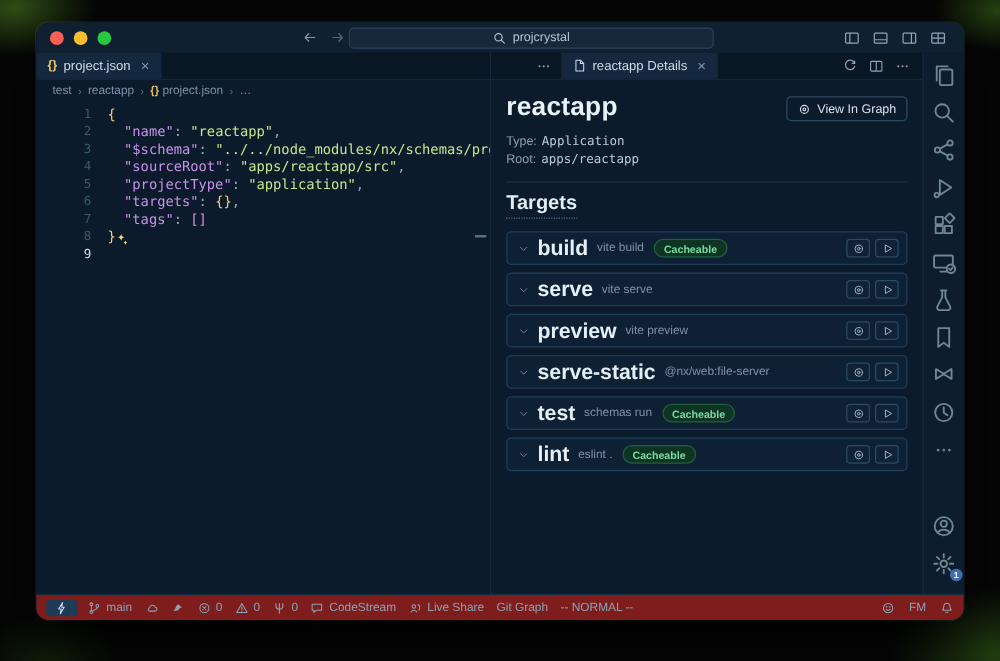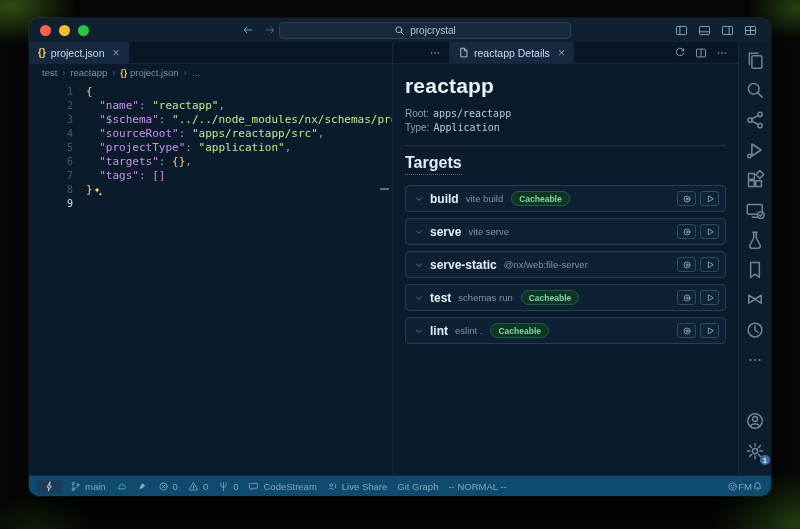--- a/index.html
+++ b/index.html
@@ -77,42 +77,42 @@
     height:20px;padding:0 8px;color:#d5e2ee;font-size:10px;background:transparent;margin-top:3px;
     font-family:"Liberation Sans",sans-serif}
   .meta{margin-top:9px;font-size:10px;color:#8ba1b5;line-height:14px}
   .meta .val{font-family:"DejaVu Sans Mono",monospace;color:#b7cbdc;margin-left:4px}
   .panel-divider{border:none;border-top:1px solid #1d3347;margin:10px 0 8px}
   .targets-heading{font-size:16px;font-weight:700;color:#e3edf5;display:inline-block;
     border-bottom:1px dotted #4a6b85;padding-bottom:2px;margin:0 0 10px}
   .target-row{height:25px;border:1px solid #1f3e58;background:#0e2134;border-radius:4px;
     display:flex;align-items:center;padding:0 6px;margin-bottom:6px}
   .t-chevron{color:#6e8aa0;width:10px;height:10px;margin:0 6px 0 2px;flex:0 0 auto}
-  .t-name{font-size:12px;font-weight:700;color:#e6eef6;margin-right:7px;white-space:nowrap}
+  .t-name{font-size:17px;font-weight:700;color:#e6eef6;margin-right:7px;white-space:nowrap}
   .t-cmd{font-size:9.5px;color:#7b93a9;margin-right:8px;white-space:nowrap}
   .t-badge{font-size:8.5px;color:#79d9a1;background:#0e3424;border:1px solid #225c40;border-radius:9px;
     padding:1.5px 7px;font-weight:700;white-space:nowrap}
   .t-actions{margin-left:auto;display:flex;gap:4px}
   .t-btn{width:19px;height:15px;border:1px solid #2b4a63;border-radius:3px;display:flex;align-items:center;
     justify-content:center;color:#a3bcd0;background:rgba(18,38,58,.4);padding:0}
   .t-btn .icon{width:10px;height:10px}
   
   .activitybar{width:32px;border-left:1px solid #17293d;background:#0d1d2e;display:flex;flex-direction:column;
     align-items:center;padding:7px 0 5px;flex:0 0 auto}
   .ab-item{width:22px;height:22px;margin-bottom:8px;color:#6f8699;display:flex;align-items:center;justify-content:center;position:relative}
   .ab-bottom{margin-top:auto;display:flex;flex-direction:column;align-items:center}
   .ab-badge{position:absolute;right:-4px;bottom:-3px;background:#3d6fae;color:#fff;font-size:7px;width:10px;
     height:10px;border-radius:50%;display:flex;align-items:center;justify-content:center;font-weight:700}
   
-  .statusbar{height:20px;background:#0c4a6e;border-top:1px solid #15293d;display:flex;align-items:center;
+  .statusbar{height:20px;background:#7f1d1d;border-top:1px solid #15293d;display:flex;align-items:center;
     font-size:9.5px;color:#8aa3b8;padding:0 8px;flex:0 0 auto}
   .sb-item{display:flex;align-items:center;gap:4px;margin-right:10px;white-space:nowrap}
   .sb-item.highlight{background:#1e3c58;border-radius:3px;padding:1px 7px;color:#cfdeeb;margin-right:8px}
   .sb-item .icon{width:11px;height:11px}
-  .sb-right{margin-left:auto;display:flex;align-items:center;gap:0}
+  .sb-right{margin-left:auto;display:flex;align-items:center;gap:11px}
   .sb-right .sb-item{margin-right:0}
 </style>
 </head>
 <body>
 
 <div class="window">
 
   <div class="titlebar">
     <div class="lights">
       <span class="light red"></span>
@@ -269,24 +269,33 @@
                 <circle cx="8" cy="8" r="1.1"></circle>
                 <circle cx="12.5" cy="8" r="1.1"></circle>
               </svg>
           </span>
         </div>
       </div>
 
       <div class="panel">
         <div class="panel-header">
           <h1 class="panel-title">reactapp</h1>
+          <button class="vig-btn">
+            <span class="icon i11">
+              <svg viewBox="0 0 16 16" fill="none" stroke="currentColor" stroke-width="1.3">
+                  <circle cx="8" cy="8" r="4.6"></circle>
+                  <circle cx="8" cy="8" r="1.6"></circle>
+                </svg>
+            </span>
+            <span>View In Graph</span>
+          </button>
         </div>
         <div class="meta">
+          <div><span>Type:</span><span class="val">Application</span></div>
           <div><span>Root:</span><span class="val">apps/reactapp</span></div>
-          <div><span>Type:</span><span class="val">Application</span></div>
         </div>
         <hr class="panel-divider">
         <h2 class="targets-heading">Targets</h2>
         <div>
             <div class="target-row">
               <span class="icon t-chevron">
                 <svg viewBox="0 0 16 16" fill="none" stroke="currentColor" stroke-width="1.2" stroke-linecap="round" stroke-linejoin="round">
                   <path d="M4 6.2 8 10.2l4-4"></path>
                 </svg>
               </span>
@@ -336,22 +345,22 @@
                   </span>
                 </button>
               </span>
             </div>
             <div class="target-row">
               <span class="icon t-chevron">
                 <svg viewBox="0 0 16 16" fill="none" stroke="currentColor" stroke-width="1.2" stroke-linecap="round" stroke-linejoin="round">
                   <path d="M4 6.2 8 10.2l4-4"></path>
                 </svg>
               </span>
-              <span class="t-name">serve-static</span>
-              <span class="t-cmd">@nx/web:file-server</span>
+              <span class="t-name">preview</span>
+              <span class="t-cmd">vite preview</span>
               <span class="t-actions">
                 <button class="t-btn">
                   <span class="icon ">
                     <svg viewBox="0 0 16 16" fill="none" stroke="currentColor" stroke-width="1.2" stroke-linecap="round" stroke-linejoin="round">
                       <circle cx="8" cy="8" r="4.8"></circle>
                       <circle cx="8" cy="8" r="1.7"></circle>
                     </svg>
                   </span>
                 </button>
                 <button class="t-btn">
@@ -362,23 +371,22 @@
                   </span>
                 </button>
               </span>
             </div>
             <div class="target-row">
               <span class="icon t-chevron">
                 <svg viewBox="0 0 16 16" fill="none" stroke="currentColor" stroke-width="1.2" stroke-linecap="round" stroke-linejoin="round">
                   <path d="M4 6.2 8 10.2l4-4"></path>
                 </svg>
               </span>
-              <span class="t-name">test</span>
-              <span class="t-cmd">schemas run</span>
-              <span class="t-badge">Cacheable</span>
+              <span class="t-name">serve-static</span>
+              <span class="t-cmd">@nx/web:file-server</span>
               <span class="t-actions">
                 <button class="t-btn">
                   <span class="icon ">
                     <svg viewBox="0 0 16 16" fill="none" stroke="currentColor" stroke-width="1.2" stroke-linecap="round" stroke-linejoin="round">
                       <circle cx="8" cy="8" r="4.8"></circle>
                       <circle cx="8" cy="8" r="1.7"></circle>
                     </svg>
                   </span>
                 </button>
                 <button class="t-btn">
@@ -389,20 +397,47 @@
                   </span>
                 </button>
               </span>
             </div>
             <div class="target-row">
               <span class="icon t-chevron">
                 <svg viewBox="0 0 16 16" fill="none" stroke="currentColor" stroke-width="1.2" stroke-linecap="round" stroke-linejoin="round">
                   <path d="M4 6.2 8 10.2l4-4"></path>
                 </svg>
               </span>
+              <span class="t-name">test</span>
+              <span class="t-cmd">schemas run</span>
+              <span class="t-badge">Cacheable</span>
+              <span class="t-actions">
+                <button class="t-btn">
+                  <span class="icon ">
+                    <svg viewBox="0 0 16 16" fill="none" stroke="currentColor" stroke-width="1.2" stroke-linecap="round" stroke-linejoin="round">
+                      <circle cx="8" cy="8" r="4.8"></circle>
+                      <circle cx="8" cy="8" r="1.7"></circle>
+                    </svg>
+                  </span>
+                </button>
+                <button class="t-btn">
+                  <span class="icon ">
+                    <svg viewBox="0 0 16 16" fill="none" stroke="currentColor" stroke-width="1.2" stroke-linecap="round" stroke-linejoin="round">
+                      <path d="M5.3 3.6v8.8L12.8 8z"></path>
+                    </svg>
+                  </span>
+                </button>
+              </span>
+            </div>
+            <div class="target-row">
+              <span class="icon t-chevron">
+                <svg viewBox="0 0 16 16" fill="none" stroke="currentColor" stroke-width="1.2" stroke-linecap="round" stroke-linejoin="round">
+                  <path d="M4 6.2 8 10.2l4-4"></path>
+                </svg>
+              </span>
               <span class="t-name">lint</span>
               <span class="t-cmd">eslint .</span>
               <span class="t-badge">Cacheable</span>
               <span class="t-actions">
                 <button class="t-btn">
                   <span class="icon ">
                     <svg viewBox="0 0 16 16" fill="none" stroke="currentColor" stroke-width="1.2" stroke-linecap="round" stroke-linejoin="round">
                       <circle cx="8" cy="8" r="4.8"></circle>
                       <circle cx="8" cy="8" r="1.7"></circle>
                     </svg>

